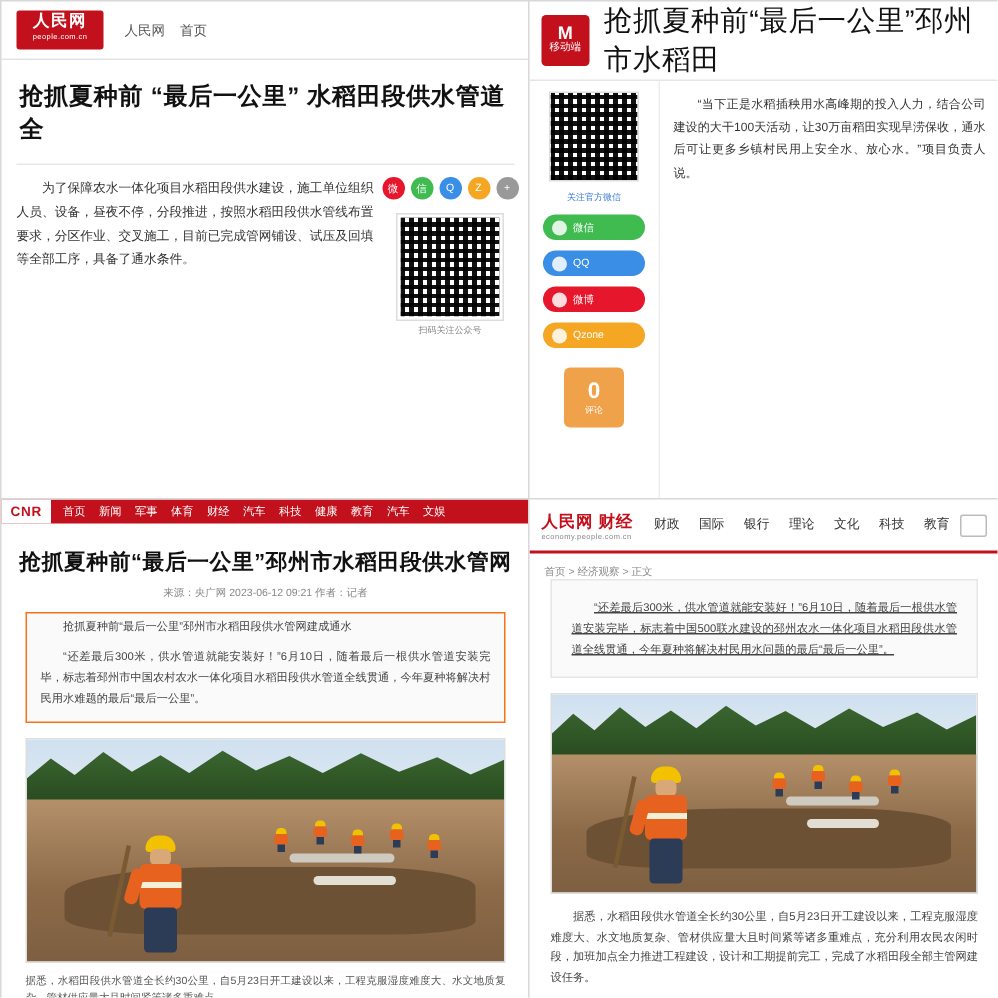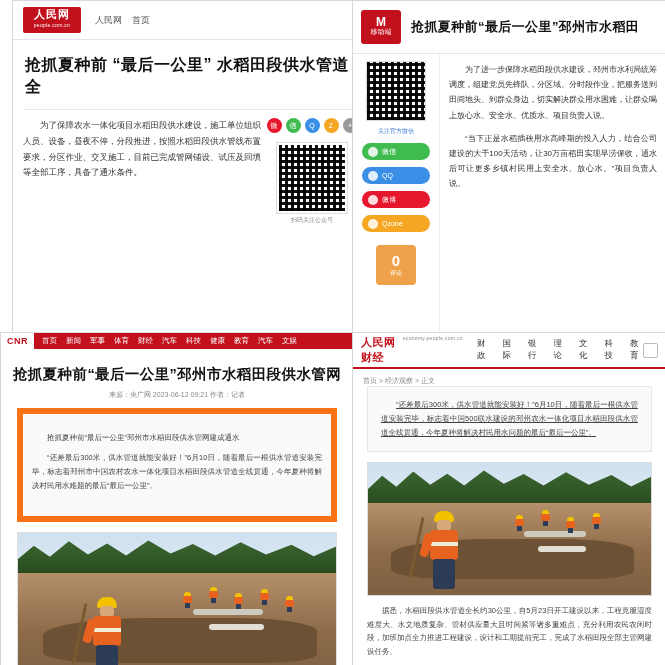--- a/index.html
+++ b/index.html
@@ -3,21 +3,21 @@
 <meta charset="utf-8">
 <style>
   html,body{margin:0;padding:0;background:#ffffff;}
   body{width:665px;height:665px;overflow:hidden;font-family:"Liberation Sans","DejaVu Sans",sans-serif;color:#222;}
   .page{position:relative;width:665px;height:665px;}
 
   
   .panel{position:absolute;background:#fff;border:1px solid #d8d8d8;overflow:hidden;}
 
   
-  #tl{left:12px;top:0;width:352px;height:332px;}
+  #tl{left:0;top:0;width:352px;height:332px;}
   .tl-head{height:38px;border-bottom:1px solid #e3e3e3;display:flex;align-items:center;padding:0 10px;}
   .pd-logo{width:58px;height:26px;background:#c2101c;color:#fff;font-size:9px;line-height:11px;text-align:center;
            display:flex;flex-direction:column;justify-content:center;align-items:center;border-radius:2px;}
   .pd-logo .cn{font-size:11px;font-weight:bold;letter-spacing:1px;}
   .pd-logo .en{font-size:5px;letter-spacing:.3px;}
   .tl-nav{margin-left:14px;font-size:9px;color:#555;display:flex;gap:10px;}
   .tl-title{font-size:16px;font-weight:bold;color:#111;line-height:1.35;padding:14px 12px 6px;letter-spacing:.5px;}
   .tl-rule{height:1px;background:#e8e8e8;margin:6px 10px 0;}
   .tl-body{display:flex;padding:8px 10px 0;}
   .tl-text{flex:1;font-size:8.5px;line-height:1.85;color:#333;text-align:justify;padding-right:8px;}
@@ -30,21 +30,21 @@
       repeating-linear-gradient(90deg,#111 0 3px,transparent 3px 6px);
       background-blend-mode:multiply;border:2px solid #fff;outline:1px solid #ddd;}
   .qr-cap{font-size:6px;color:#888;margin-top:3px;}
 
   
   #tr{left:352px;top:0;width:313px;height:332px;}
   .tr-head{height:52px;border-bottom:1px solid #e5e5e5;display:flex;align-items:center;padding:0 8px;}
   .tr-logo{width:40px;height:34px;background:#c2101c;color:#fff;display:flex;flex-direction:column;
            align-items:center;justify-content:center;border-radius:3px;font-size:7px;line-height:9px;}
   .tr-logo .m{font-size:12px;font-weight:bold;}
-  .tr-title{margin-left:10px;font-size:13px;font-weight:bold;color:#111;letter-spacing:.4px;}
+  .tr-title{margin-left:10px;font-size:19px;font-weight:normal;color:#111;letter-spacing:.4px;}
   .tr-main{display:flex;height:280px;}
   .tr-left{width:74px;flex:none;border-right:1px solid #eee;padding:8px 6px;display:flex;flex-direction:column;align-items:center;gap:7px;}
   .qr2{width:58px;height:58px;background:
       repeating-linear-gradient(0deg,#111 0 3px,#fff 3px 6px),
       repeating-linear-gradient(90deg,#111 0 3px,transparent 3px 6px);
       background-blend-mode:multiply;outline:1px solid #ddd;}
   .qr2-cap{font-size:6px;color:#3a7bd5;}
   .sbtn{width:62px;height:17px;border-radius:9px;color:#fff;font-size:7px;display:flex;align-items:center;gap:4px;padding-left:6px;}
   .sdot{width:10px;height:10px;border-radius:50%;background:rgba(255,255,255,.85);}
   .countbox{width:40px;height:40px;border-radius:4px;background:#f0a24b;color:#fff;display:flex;flex-direction:column;
@@ -55,21 +55,21 @@
   .tr-right p{margin:0 0 8px;text-indent:2em;}
 
   
   #bl{left:0;top:332px;width:352px;height:333px;}
   .cnr-bar{height:16px;background:#c2101c;display:flex;align-items:center;}
   .cnr-logo{background:#fff;color:#c2101c;font-weight:bold;font-size:9px;padding:0 6px;height:16px;
             display:flex;align-items:center;letter-spacing:.5px;}
   .cnr-nav{display:flex;gap:9px;font-size:7.5px;color:#fff;padding-left:8px;}
   .bl-title{font-size:14.5px;font-weight:bold;text-align:center;padding:16px 8px 6px;color:#111;letter-spacing:.4px;}
   .bl-meta{font-size:7px;color:#888;text-align:center;padding-bottom:8px;}
-  .bl-box{margin:0 16px;border:6px solid #f97316;background:#fafafa;padding:17px 9px;font-size:7.5px;line-height:1.85;color:#444;text-align:justify;}
+  .bl-box{margin:0 16px;border:1px solid #f97316;background:#fafafa;padding:2px 9px;font-size:7.5px;line-height:1.85;color:#444;text-align:justify;}
   .bl-box p{margin:0 0 6px;text-indent:2em;}
   .photo{position:relative;margin:10px 16px 0;height:148px;overflow:hidden;border:1px solid #ddd;}
   .sky{position:absolute;inset:0;background:linear-gradient(#cfe0ef 0%,#e6eef5 38%,#dfe7ec 45%);}
   .trees{position:absolute;left:0;right:0;top:0;height:44px;
          background:linear-gradient(#3f6b33,#27491f);
          clip-path:polygon(0 60%,5% 30%,10% 55%,16% 20%,22% 50%,28% 25%,34% 52%,41% 18%,48% 48%,55% 26%,62% 52%,70% 22%,78% 50%,86% 28%,93% 54%,100% 32%,100% 100%,0 100%);}
   .ground{position:absolute;left:0;right:0;top:40px;bottom:0;background:linear-gradient(#b4906a,#8d6b49 55%,#7d5f41);}
   .trench{position:absolute;left:8%;right:6%;top:58%;height:30%;background:#6d5134;border-radius:40% 30% 20% 25%;}
   .worker{position:absolute;left:22%;bottom:4%;width:38px;height:78px;}
   .w-helmet{position:absolute;left:9px;top:0;width:20px;height:11px;background:#f2c200;border-radius:10px 10px 3px 3px;}
@@ -82,21 +82,21 @@
   .crew{position:absolute;width:9px;height:16px;}
   .crew i{position:absolute;left:1px;top:0;width:7px;height:4px;background:#f2c200;border-radius:3px 3px 0 0;display:block;}
   .crew b{position:absolute;left:0;top:4px;width:9px;height:7px;background:#e8621f;border-radius:2px;display:block;}
   .crew u{position:absolute;left:2px;top:11px;width:5px;height:5px;background:#2c3b56;display:block;}
   .pipe{position:absolute;height:6px;background:#cfcac0;border-radius:3px;}
   .bl-cap{font-size:7px;color:#555;padding:7px 16px 0;line-height:1.7;text-align:justify;}
 
   
   #br{left:352px;top:332px;width:313px;height:333px;}
   .br-head{height:34px;border-bottom:2px solid #c2101c;display:flex;align-items:center;padding:0 8px;}
-  .br-logo{display:flex;flex-direction:row;}
+  .br-logo{display:flex;flex-direction:column;}
   .br-logo .t{color:#c2101c;font-size:11px;font-weight:bold;letter-spacing:.5px;}
   .br-logo .s{color:#888;font-size:5px;letter-spacing:.3px;}
   .br-nav{display:flex;gap:13px;font-size:8.5px;color:#333;margin-left:14px;}
   .br-search{margin-left:auto;width:16px;height:13px;border:1px solid #bbb;border-radius:2px;}
   .br-crumb{font-size:7px;color:#888;padding:7px 10px 0;}
   .br-title{font-size:14.5px;font-weight:bold;text-align:center;padding:8px 8px 8px;color:#111;letter-spacing:.4px;}
   .br-box{margin:0 14px;border:1px solid #e6e6e6;background:#fafafa;padding:7px 9px;font-size:7.5px;line-height:1.85;color:#444;text-align:justify;}
   .br-box p{margin:4px;text-indent:2em;text-decoration:underline;}
   .br-photo{margin:10px 14px 0;height:132px;position:relative;overflow:hidden;border:1px solid #ddd;}
   .br-cap{font-size:7.5px;color:#444;padding:8px 14px 0;line-height:1.85;text-align:justify;text-indent:2em;}
@@ -168,21 +168,20 @@
         <div class="sbtn" style="background:#f5a623">
           <span class="sdot"></span>
           <span>Qzone</span>
         </div>
         <div class="countbox">
           <span class="n">0</span>
           <span class="l">评论</span>
         </div>
       </div>
       <div class="tr-right">
-        <p>为了进一步保障水稻田段供水建设，邳州市水利局统筹调度，组建党员先锋队，分区域、分时段作业，把服务送到田间地头、到群众身边，切实解决群众用水困难，让群众喝上放心水、安全水、优质水、项目负责人说。</p>
         <p>“当下正是水稻插秧用水高峰期的投入人力，结合公司建设的大干100天活动，让30万亩稻田实现旱涝保收，通水后可让更多乡镇村民用上安全水、放心水。”项目负责人说。</p>
 
       </div>
     </div>
   </div>
 
   <div class="panel" id="bl">
     <div class="cnr-bar">
       <div class="cnr-logo">CNR</div>
       <div class="cnr-nav">

